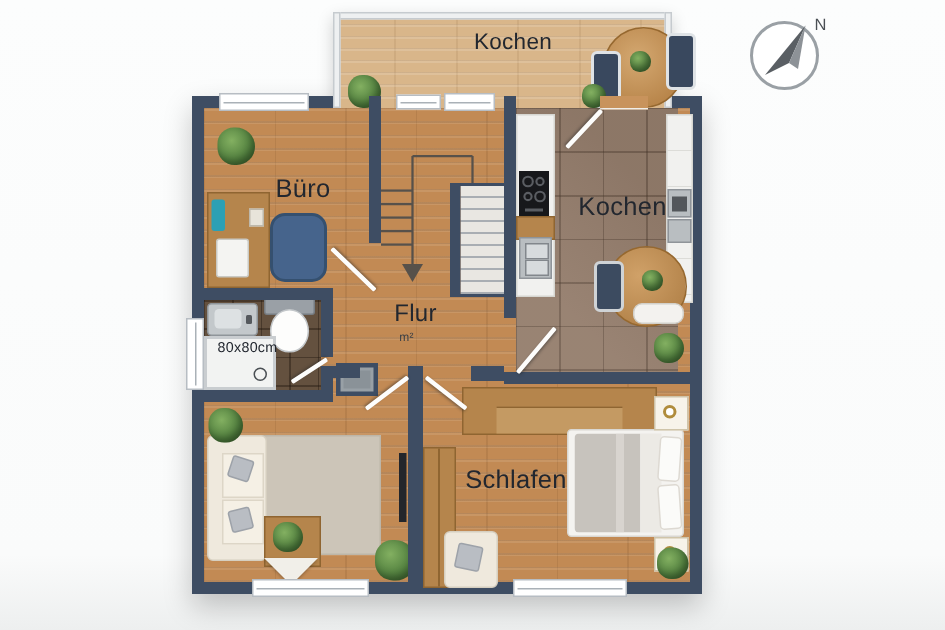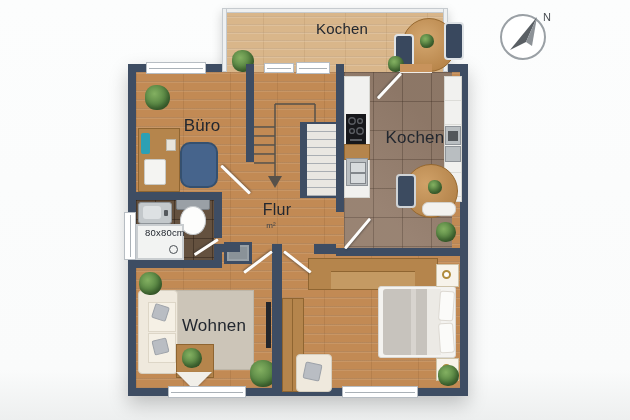--- a/index.html
+++ b/index.html
@@ -229,16 +229,16 @@
         <path d="M147,40 L187,40 M187,40 L187,58 M147,40 L147,112"></path>
         <path d="M126,63 H147 M126,72 H147 M126,81 H147 M126,90 H147 M126,99 H147"></path>
       </g>
       <polygon points="140,112 154,112 147,124" fill="#57514a"></polygon>
     </svg>
 
     <div class="abs lbl" style="left:74px;top:62px;font-size:17px;">Büro</div>
     <div class="abs lbl" style="left:287px;top:74px;font-size:17px;">Kochen</div>
     <div class="abs lbl" style="left:149px;top:146px;font-size:16px;">Flur</div>
     <div class="abs lbl" style="left:143px;top:161px;font-size:8px;color:#3a3f45;">m²</div>
-    <div class="abs lbl" style="left:86px;top:262px;font-size:17px;">Wohnen</div>
+    <div class="abs lbl" style="left:216px;top:256px;font-size:17px;">Schlafen</div>
   </div>
 
 </div>
 
 </body></html>

